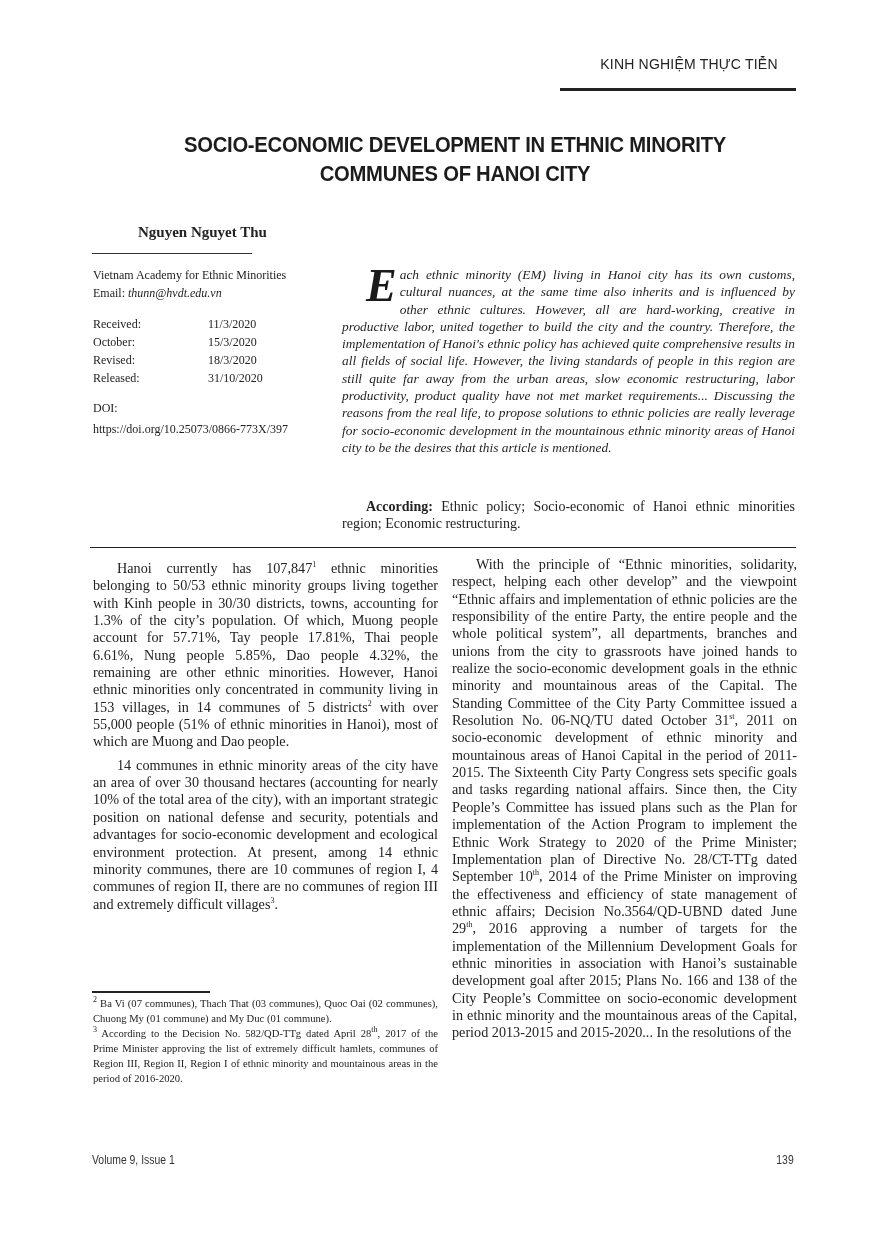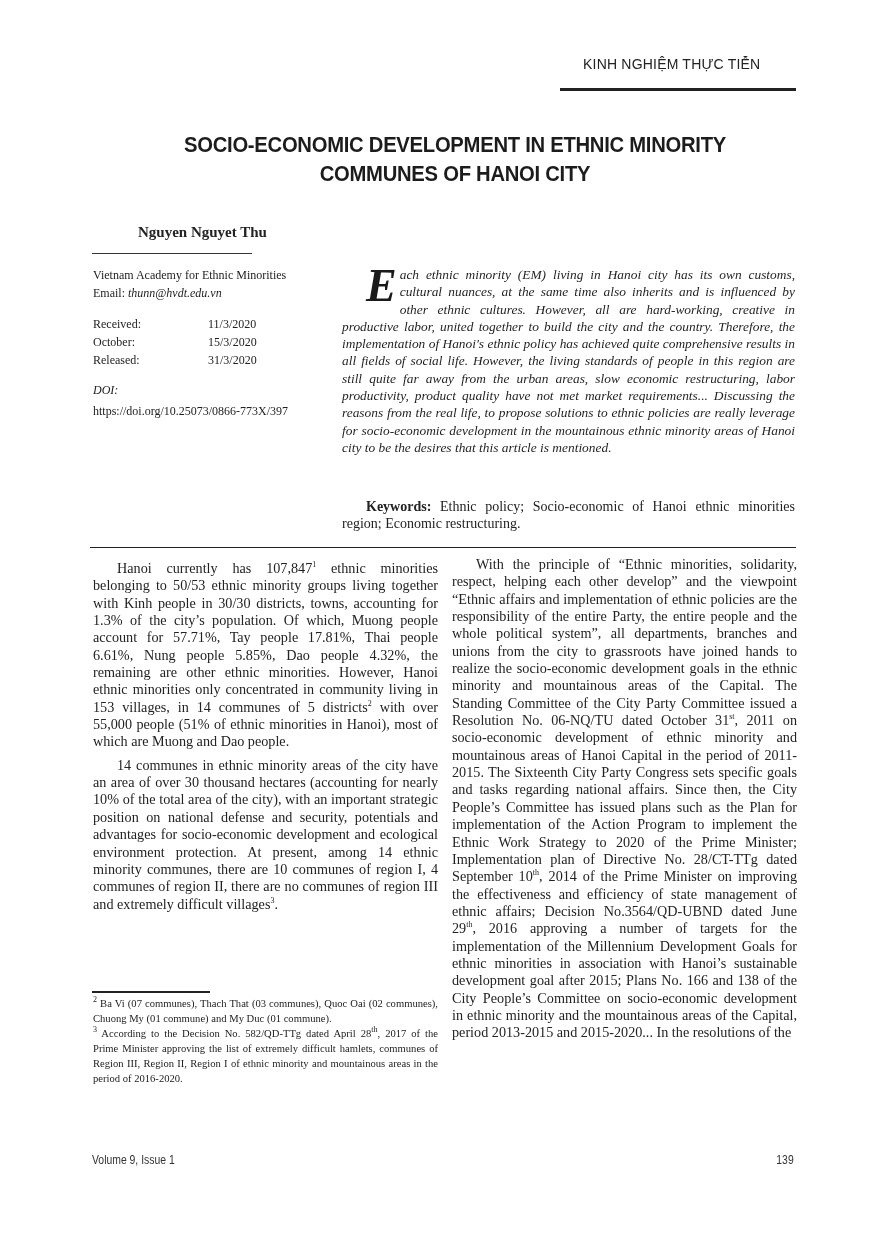--- a/index.html
+++ b/index.html
@@ -1,36 +1,36 @@
 <!DOCTYPE html>
 <html><head>
   <meta charset="utf-8">
   <style>
     * { box-sizing: border-box; margin: 0; padding: 0; }
     html, body { width: 880px; height: 1239px; background: #ffffff; }
     body { position: relative; color: #1a1a1a; font-family: "Liberation Serif", serif; overflow: hidden; }
 
-    .section-header { position: absolute; left: 583px; top: 56px; width: 212px; text-align: left;
+    .section-header { position: absolute; left: 583px; top: 56px; width: 212px; text-align: center;
       font-family: "Liberation Sans", sans-serif; font-size: 14px; letter-spacing: 0.2px; color: #222; }
     .section-rule { position: absolute; left: 560px; top: 88px; width: 236px; height: 3px; background: #222; }
 
     .title { position: absolute; left: 100px; top: 130px; width: 710px; text-align: center;
       font-family: "Liberation Sans", sans-serif; font-weight: bold; font-size: 22px; line-height: 29px;
       letter-spacing: -0.3px; color: #1c1c1c; transform: scaleX(0.92); transform-origin: center; }
 
     .author { position: absolute; left: 110px; top: 224px; font-size: 15px; font-weight: bold; color: #222; margin-left: 28px; }
     .author-rule { position: absolute; left: 92px; top: 253px; width: 160px; height: 1px; background: #333; }
 
     .meta { position: absolute; left: 93px; top: 266px; width: 250px; font-size: 12px; line-height: 18px; color: #222; }
     .meta .affil { display: block; }
     .meta .email-line i { font-style: italic; }
     .dates { margin-top: 13px; }
     .date-row { display: flex; }
     .date-row .lbl { width: 115px; }
-    .doi { margin-top: 12px; font-style: italic; }
+    .doi { margin-top: 12px; }
     .doi-url { margin-top: 3px; }
 
     .abstract { position: absolute; left: 342px; top: 266px; width: 453px; font-size: 13.4px; line-height: 17.3px;
       font-style: italic; text-align: justify; color: #1f1f1f; }
     .dropcap { float: left; font-size: 46px; line-height: 36px; font-weight: bold; font-style: italic;
       margin: 2px 3px 0 24px; color: #1a1a1a; }
     .keywords { position: absolute; left: 342px; top: 498px; width: 453px; font-size: 14px; line-height: 17px;
       text-align: justify; text-indent: 24px; color: #222; }
     .keywords b { font-weight: bold; }
 
@@ -75,33 +75,37 @@
   <div class="dates">
     <div class="date-row">
       <span class="lbl">Received:</span>
       <span>11/3/2020</span>
     </div>
     <div class="date-row">
       <span class="lbl">October:</span>
       <span>15/3/2020</span>
     </div>
     <div class="date-row">
+      <span class="lbl">Revised:</span>
+      <span>18/3/2020</span>
+    </div>
+    <div class="date-row">
       <span class="lbl">Released:</span>
-      <span>31/3/2020</span>
+      <span>31/10/2020</span>
     </div>
   </div>
   <div class="doi">DOI:</div>
   <div class="doi-url">https://doi.org/10.25073/0866-773X/397</div>
 </div>
 
 <div class="abstract">
   <span class="dropcap">E</span><span>ach ethnic minority (EM) living in Hanoi city has its own customs, cultural nuances, at the same time also inherits and is influenced by other ethnic cultures. However, all are hard-working, creative in productive labor, united together to build the city and the country. Therefore, the implementation of Hanoi's ethnic policy has achieved quite comprehensive results in all fields of social life. However, the living standards of people in this region are still quite far away from the urban areas, slow economic restructuring, labor productivity, product quality have not met market requirements... Discussing the reasons from the real life, to propose solutions to ethnic policies are really leverage for socio-economic development in the mountainous ethnic minority areas of Hanoi city to be the desires that this article is mentioned.</span>
 </div>
 <div class="keywords">
-  <b>Keywords:</b><span> Ethnic policy; Socio-economic of Hanoi ethnic minorities region; Economic restructuring.</span>
+  <b>According:</b><span> Ethnic policy; Socio-economic of Hanoi ethnic minorities region; Economic restructuring.</span>
 </div>
 
 <div class="main-rule"></div>
 
 <div class="col col-left">
   <p><span>Hanoi currently has 107,847</span><sup>1</sup><span> ethnic minorities belonging to 50/53 ethnic minority groups living together with Kinh people in 30/30 districts, towns, accounting for 1.3% of the city’s population. Of which, Muong people account for 57.71%, Tay people 17.81%, Thai people 6.61%, Nung people 5.85%, Dao people 4.32%, the remaining are other ethnic minorities. However, Hanoi ethnic minorities only concentrated in community living in 153 villages, in 14 communes of 5 districts</span><sup>2</sup><span> with over 55,000 people (51% of ethnic minorities in Hanoi), most of which are Muong and Dao people.</span></p>
   <p><span>14 communes in ethnic minority areas of the city have an area of over 30 thousand hectares (accounting for nearly 10% of the total area of the city), with an important strategic position on national defense and security, potentials and advantages for socio-economic development and ecological environment protection. At present, among 14 ethnic minority communes, there are 10 communes of region I, 4 communes of region II, there are no communes of region III and extremely difficult villages</span><sup>3</sup><span>.</span></p>
 </div>
 
 <div class="col col-right">

